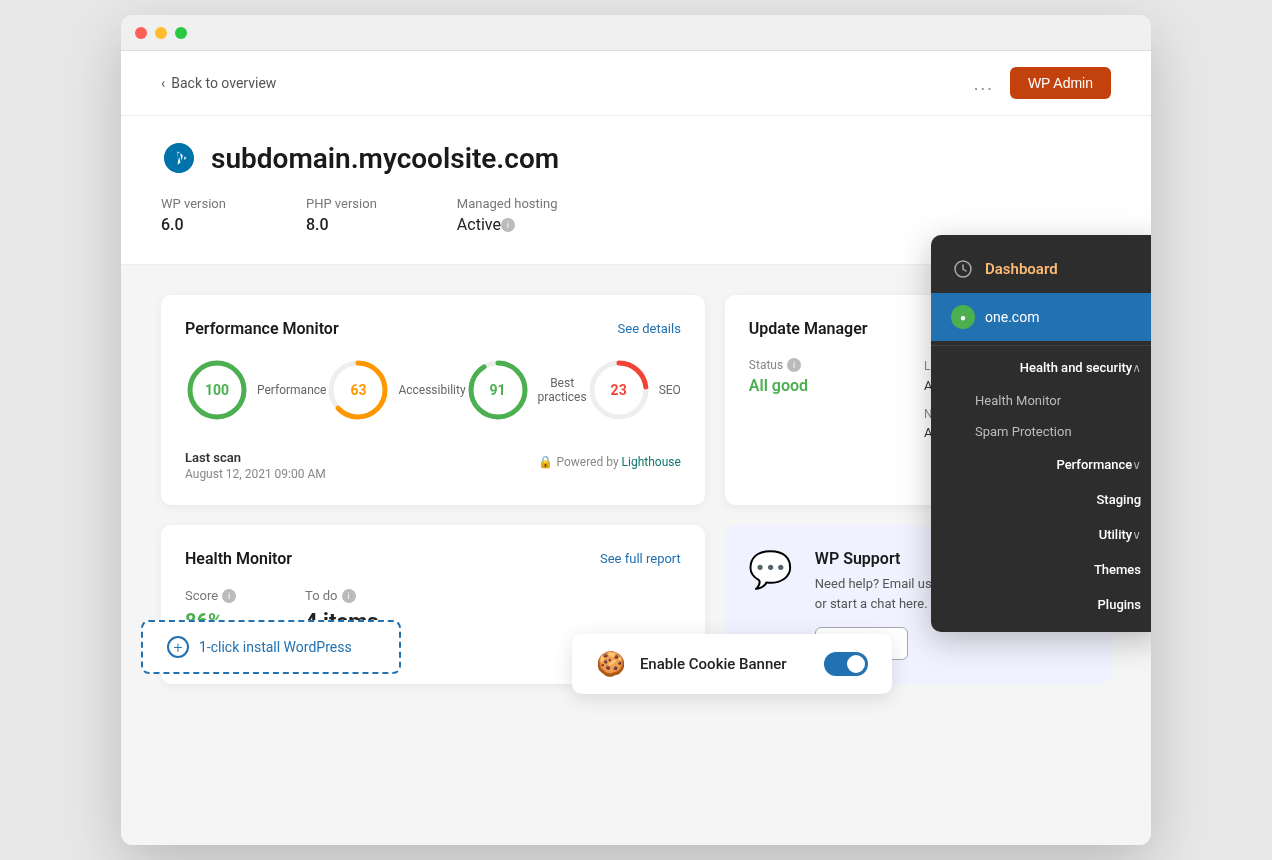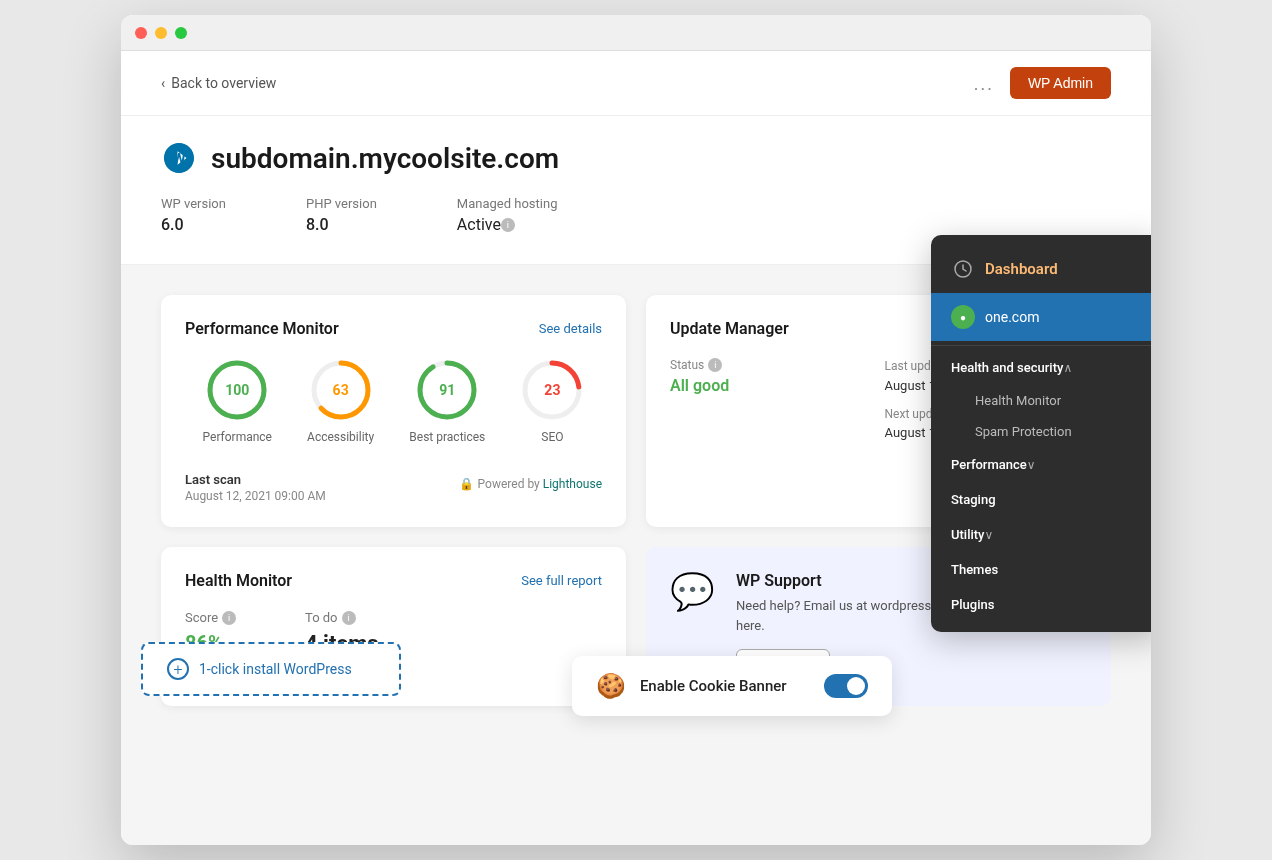--- a/index.html
+++ b/index.html
@@ -192,21 +192,21 @@
 
     
     .scores-row {
       display: flex;
       justify-content: space-around;
       margin-bottom: 20px;
     }
 
     .score-item {
       display: flex;
-      flex-direction: column;
+      flex-direction: row;
       align-items: center;
       gap: 8px;
     }
 
     .score-circle {
       width: 64px;
       height: 64px;
       position: relative;
     }
 
@@ -530,21 +530,21 @@
       margin: 4px 0;
     }
 
     .sidebar-section-title {
       padding: 10px 20px;
       color: #fff;
       font-size: 13px;
       font-weight: 500;
       display: flex;
       align-items: center;
-      justify-content: flex-start;
+      justify-content: flex-end;
       cursor: pointer;
     }
 
     .sidebar-sub-item {
       padding: 8px 20px 8px 44px;
       color: #bbb;
       font-size: 13px;
       cursor: pointer;
       display: flex;
       align-items: center;

